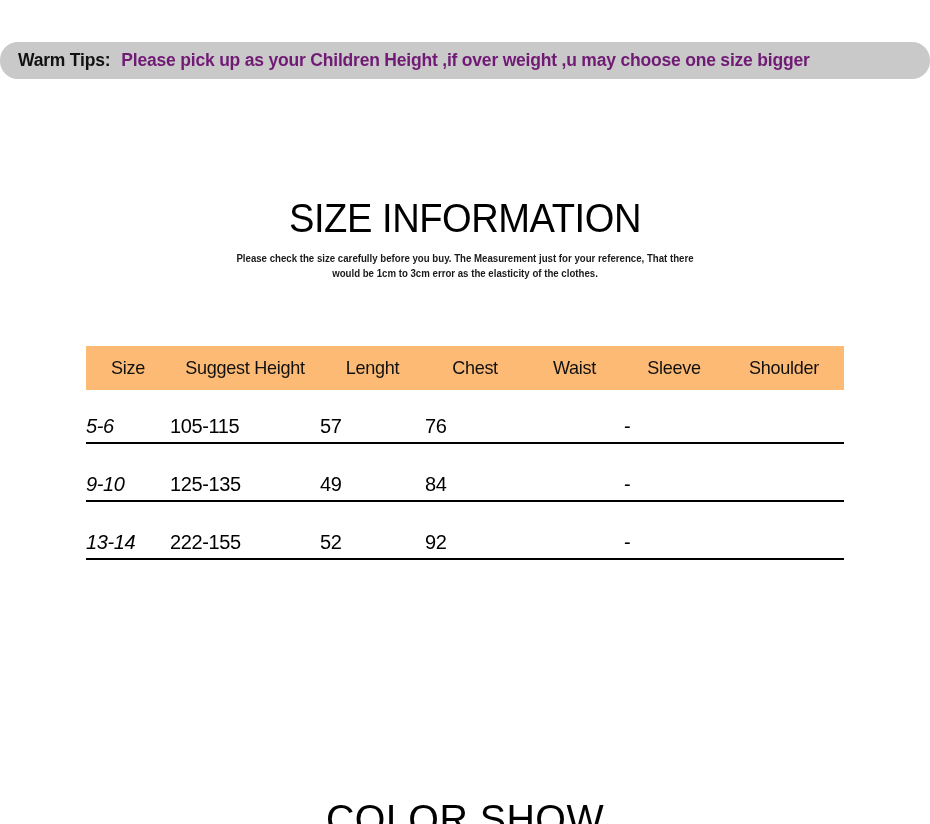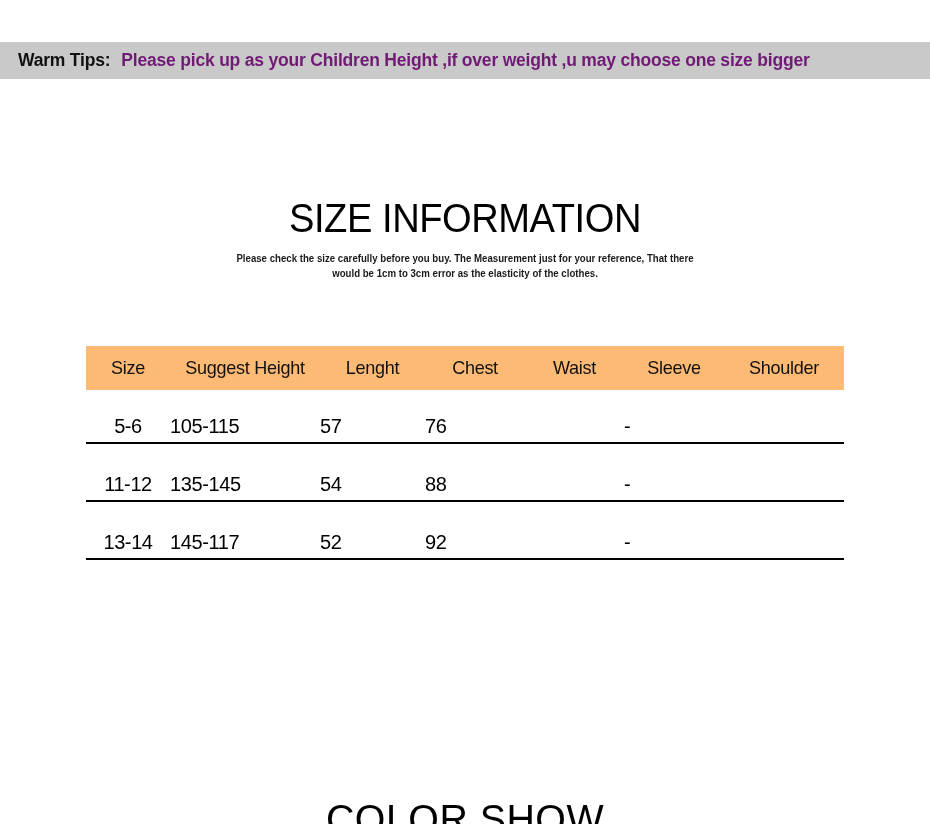--- a/index.html
+++ b/index.html
@@ -19,20 +19,21 @@
   .warm-tips-banner {
     position: absolute;
     left: 0;
     top: 42px;
     width: 930px;
     height: 37px;
     background: #c9c9c9;
     display: flex;
     align-items: center;
     white-space: nowrap;
+    border-radius: 18px;
   }
   .warm-tips-label {
     font-size: 17.5px;
     font-weight: bold;
     color: #111111;
     padding-left: 18px;
     letter-spacing: -0.2px;
   }
   .warm-tips-text {
     font-size: 17.5px;
@@ -107,22 +108,23 @@
     height: 52px;
     font-size: 20px;
     font-weight: 400;
     color: #000000;
     vertical-align: bottom;
     padding: 0 0 4px 0;
     border-bottom: 2.4px solid #000000;
     letter-spacing: -0.4px;
   }
   table.size-table tbody td.col-size {
-    text-align: center;
+    text-align: left;
     padding-left: 0;
+    font-style: italic;
   }
   table.size-table tbody tr:first-child td {
     height: 48px;
   }
   
   .c-size      { width: 84px; }
   .c-height    { width: 150px; }
   .c-lenght    { width: 105px; }
   .c-chest     { width: 100px; }
   .c-waist     { width: 99px; }
@@ -183,31 +185,31 @@
       <tr>
         <td class="col-size">5-6</td>
         <td>105-115</td>
         <td>57</td>
         <td>76</td>
         <td></td>
         <td>-</td>
         <td></td>
       </tr>
       <tr>
-        <td class="col-size">11-12</td>
-        <td>135-145</td>
-        <td>54</td>
-        <td>88</td>
+        <td class="col-size">9-10</td>
+        <td>125-135</td>
+        <td>49</td>
+        <td>84</td>
         <td></td>
         <td>-</td>
         <td></td>
       </tr>
       <tr>
         <td class="col-size">13-14</td>
-        <td>145-117</td>
+        <td>222-155</td>
         <td>52</td>
         <td>92</td>
         <td></td>
         <td>-</td>
         <td></td>
       </tr>
     </tbody>
   </table>
 </div>
 

